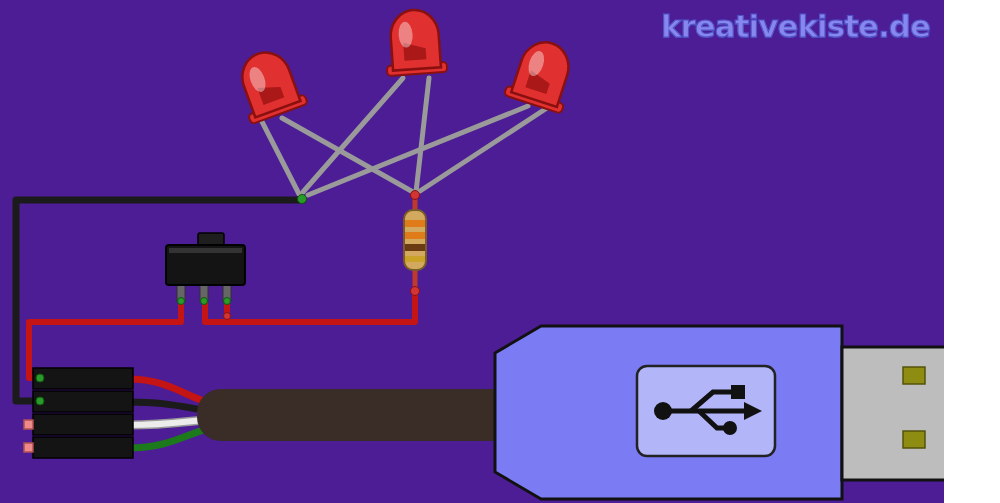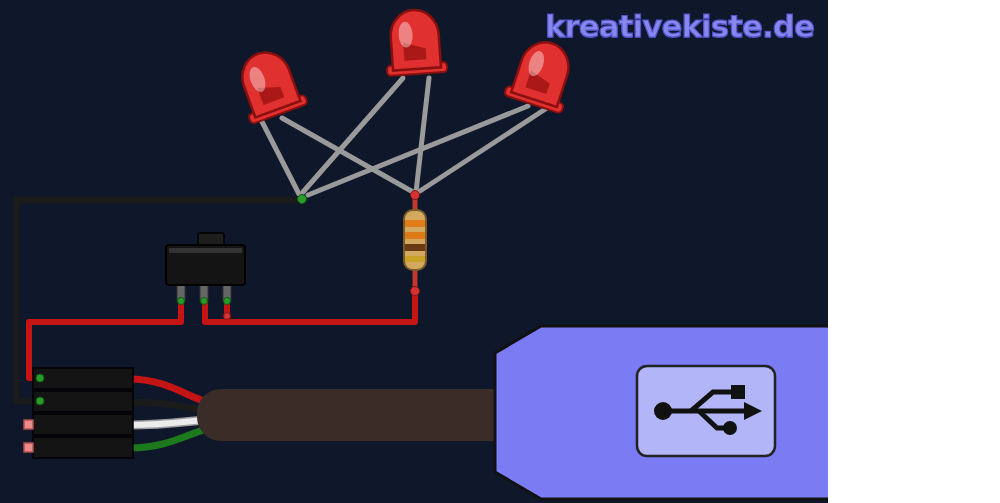--- a/index.html
+++ b/index.html
@@ -1,20 +1,20 @@
 <!DOCTYPE html>
 <html><head>
 <meta charset="utf-8">
 <style>
   html, body { margin: 0; padding: 0; background: #fff; }
   .stage {
     position: relative;
-    width: 828px;
+    width: 944px;
     height: 503px;
-    background: #0f172a;
+    background: #4c1d95;
     overflow: hidden;
     font-family: "DejaVu Sans", "Liberation Sans", sans-serif;
   }
   .stage svg { display: block; position: absolute; top: 0; left: 0; }
   .logo {
     position: absolute;
     top: 8px;
     right: 14px;
     font-family: "DejaVu Sans", sans-serif;
     font-weight: 800;

